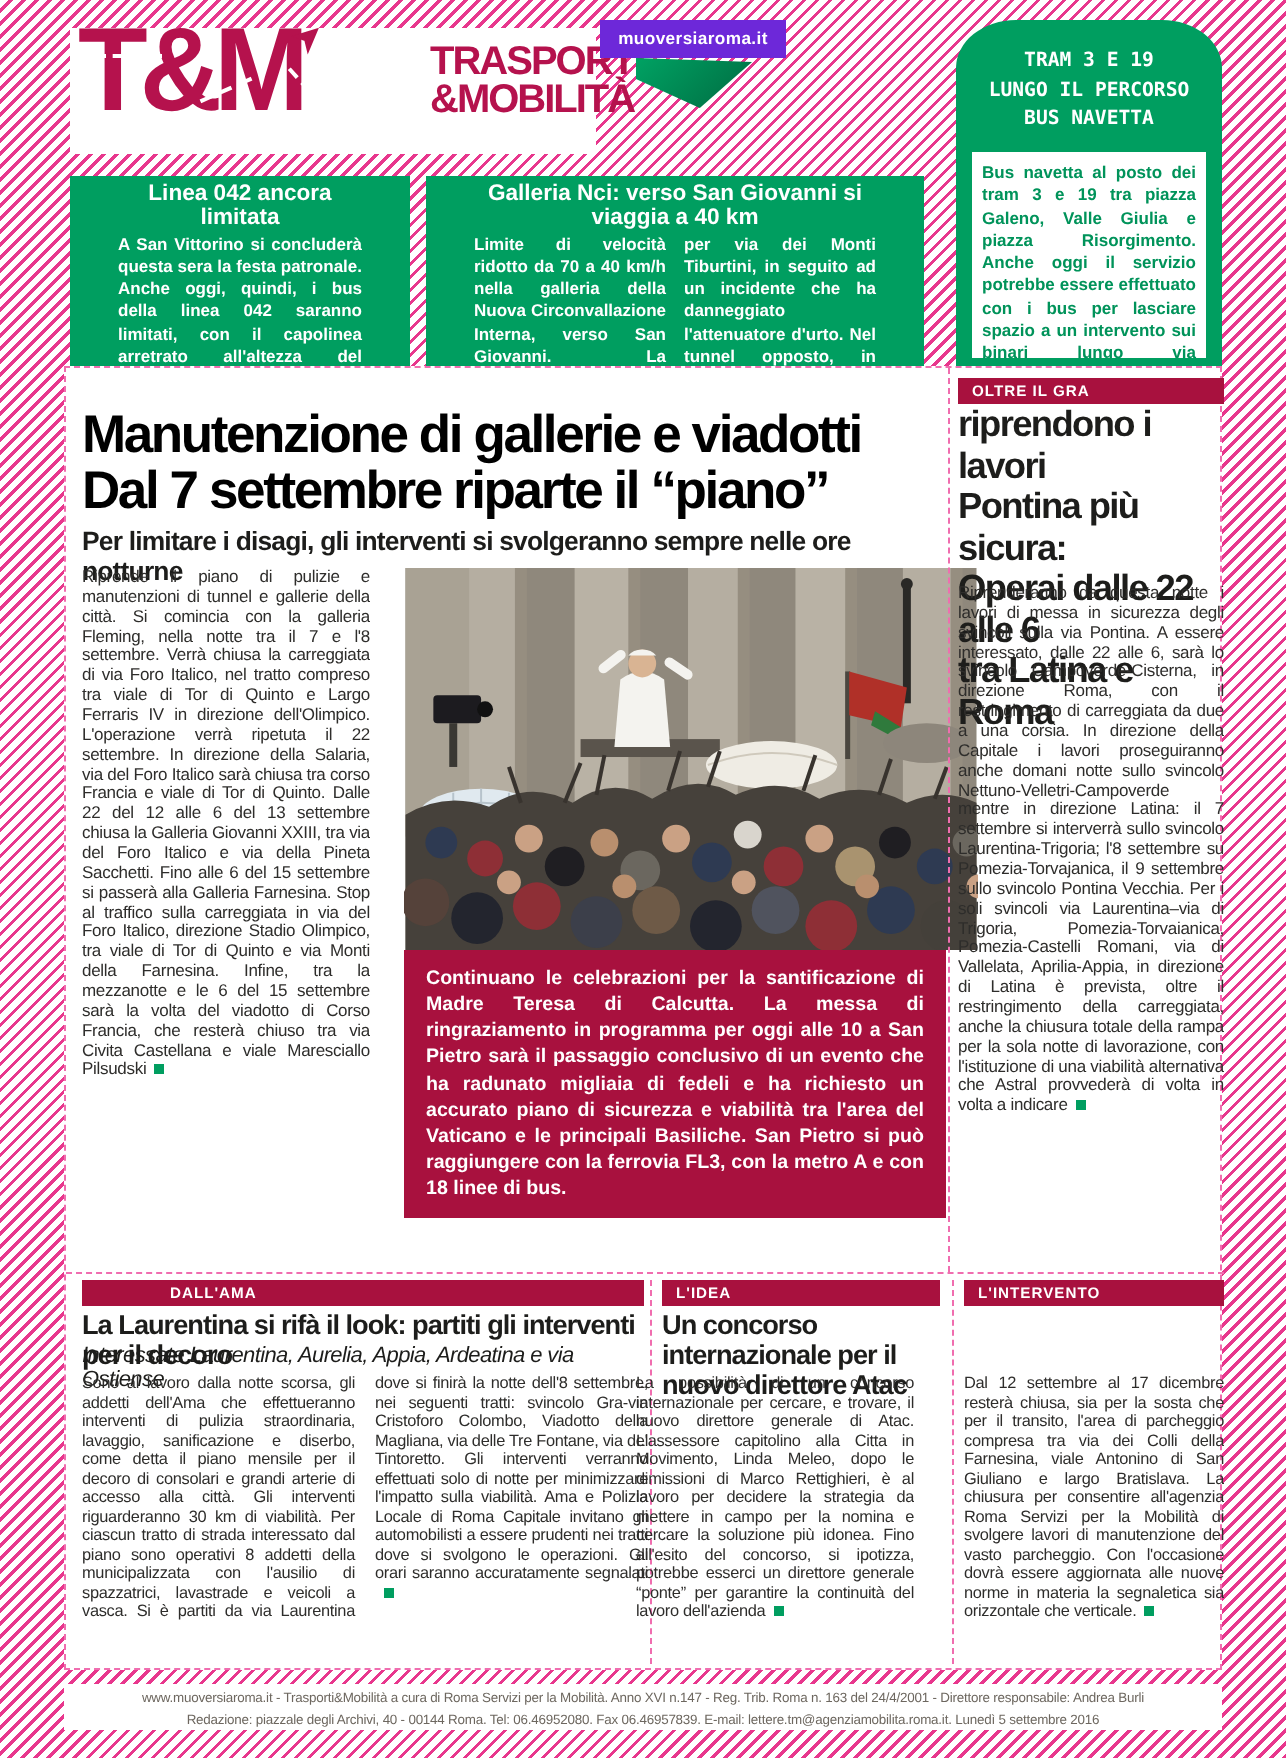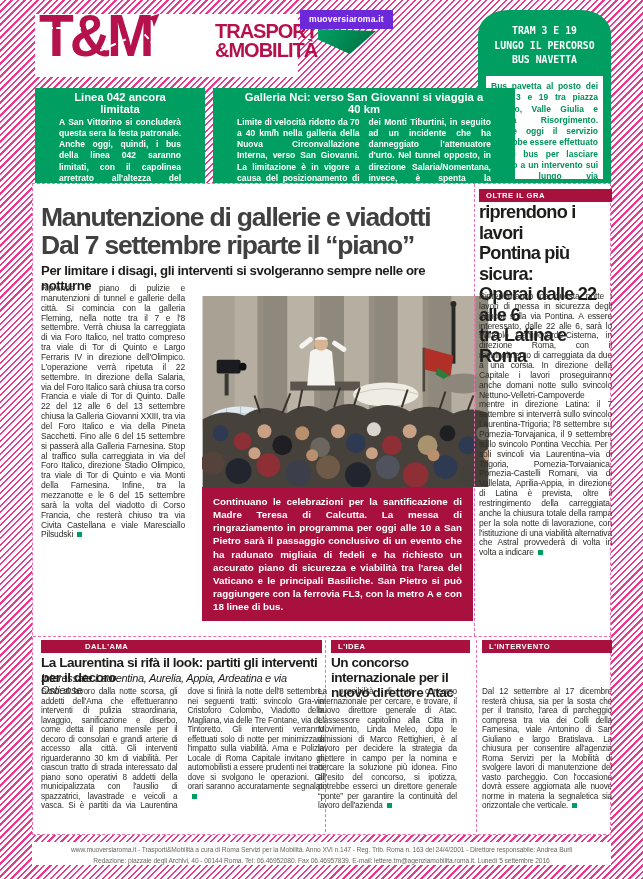--- a/index.html
+++ b/index.html
@@ -34,42 +34,42 @@
   .sign{ left:478px; top:10px; width:133px; height:178px; background:#009e60;
          border-radius:30px 30px 4px 4px / 24px 24px 4px 4px; }
   .sign-title{ padding-top:14px; text-align:center; color:#fff; font-weight:bold;
                font-family:"DejaVu Sans Mono", monospace; font-size:9.8px; line-height:1.5; }
   .sign-inner{ position:absolute; left:8px; right:8px; top:66px; bottom:9px; background:#fff;
                padding:5px 5px; color:#00935a; font-weight:bold; font-size:8.5px;
                line-height:1.33; text-align:justify; overflow:hidden; }
 
   .greenbox{ background:#009e60; color:#fff; padding:3px 24px 2px; overflow:hidden; }
   .gb1{ left:35px; top:88px; width:170px; height:97px; }
-  .gb2{ left:213px; top:88px; width:302px; height:97px; }
+  .gb2{ left:213px; top:88px; width:249px; height:97px; }
   .gb-title{ text-align:center; font-weight:bold; font-size:11.3px; margin-bottom:2px; }
   .gb-body{ font-weight:bold; font-size:8.5px; line-height:1.31; text-align:justify; }
   .gb-cols{ column-count:2; column-gap:9px; }
 
   
   .panel{ left:32px; top:183px; width:579px; height:652px; background:#fff;
           border:1px dashed #f06daf; }
   .sep-v{ position:absolute; border-left:1px dashed #f06daf; }
   .sep-h{ position:absolute; border-top:1px dashed #f06daf; }
 
   .kicker{ position:absolute; height:13px; background:#a8113e; color:#fff;
            font-size:7.6px; font-weight:bold; letter-spacing:.5px; line-height:13.5px;
            padding-left:7px; }
-  .headline-main{ position:absolute; left:8px; top:19px; width:434px; color:#404040;
+  .headline-main{ position:absolute; left:8px; top:19px; width:434px; color:#000000;
                   font-weight:bold; font-size:26.5px; line-height:1.06; letter-spacing:-1.2px; }
   .subhead-main{ position:absolute; left:8px; top:79px; width:434px; color:#1d1d1b;
                  font-weight:bold; font-size:13.2px; letter-spacing:-0.4px; }
   .body-txt{ color:#2e2d2b; font-size:8.5px; line-height:1.16; text-align:justify;
              letter-spacing:-0.15px; overflow:hidden; }
   .col-left{ position:absolute; left:8px; top:100px; width:144px; height:348px; }
-  .media{ position:absolute; left:153px; top:112px; width:287px;padding-left:16px; }
+  .media{ position:absolute; left:153px; top:100px; width:287px;padding-left:16px; }
   .photo{ width:287px; height:191px; display:block; }
   .caption{ background:#a8113e; color:#fff; font-weight:bold; font-size:9.8px;
             line-height:1.34; text-align:justify; padding:8px 11px; min-height:130px; }
   .headline-right{ position:absolute; left:446px; top:18px; width:135px; color:#1d1d1b;
                    font-weight:bold; font-size:18.2px; line-height:1.13; letter-spacing:-0.8px; }
   .body-right{ position:absolute; left:446px; top:108px; width:133px; height:342px; }
 
   .bh{ position:absolute; color:#1d1d1b; font-weight:bold; font-size:13.6px;
        line-height:1.12; letter-spacing:-0.5px; }
   .bsub{ position:absolute; color:#1d1d1b; font-style:italic; font-size:11px; letter-spacing:-0.3px; }

